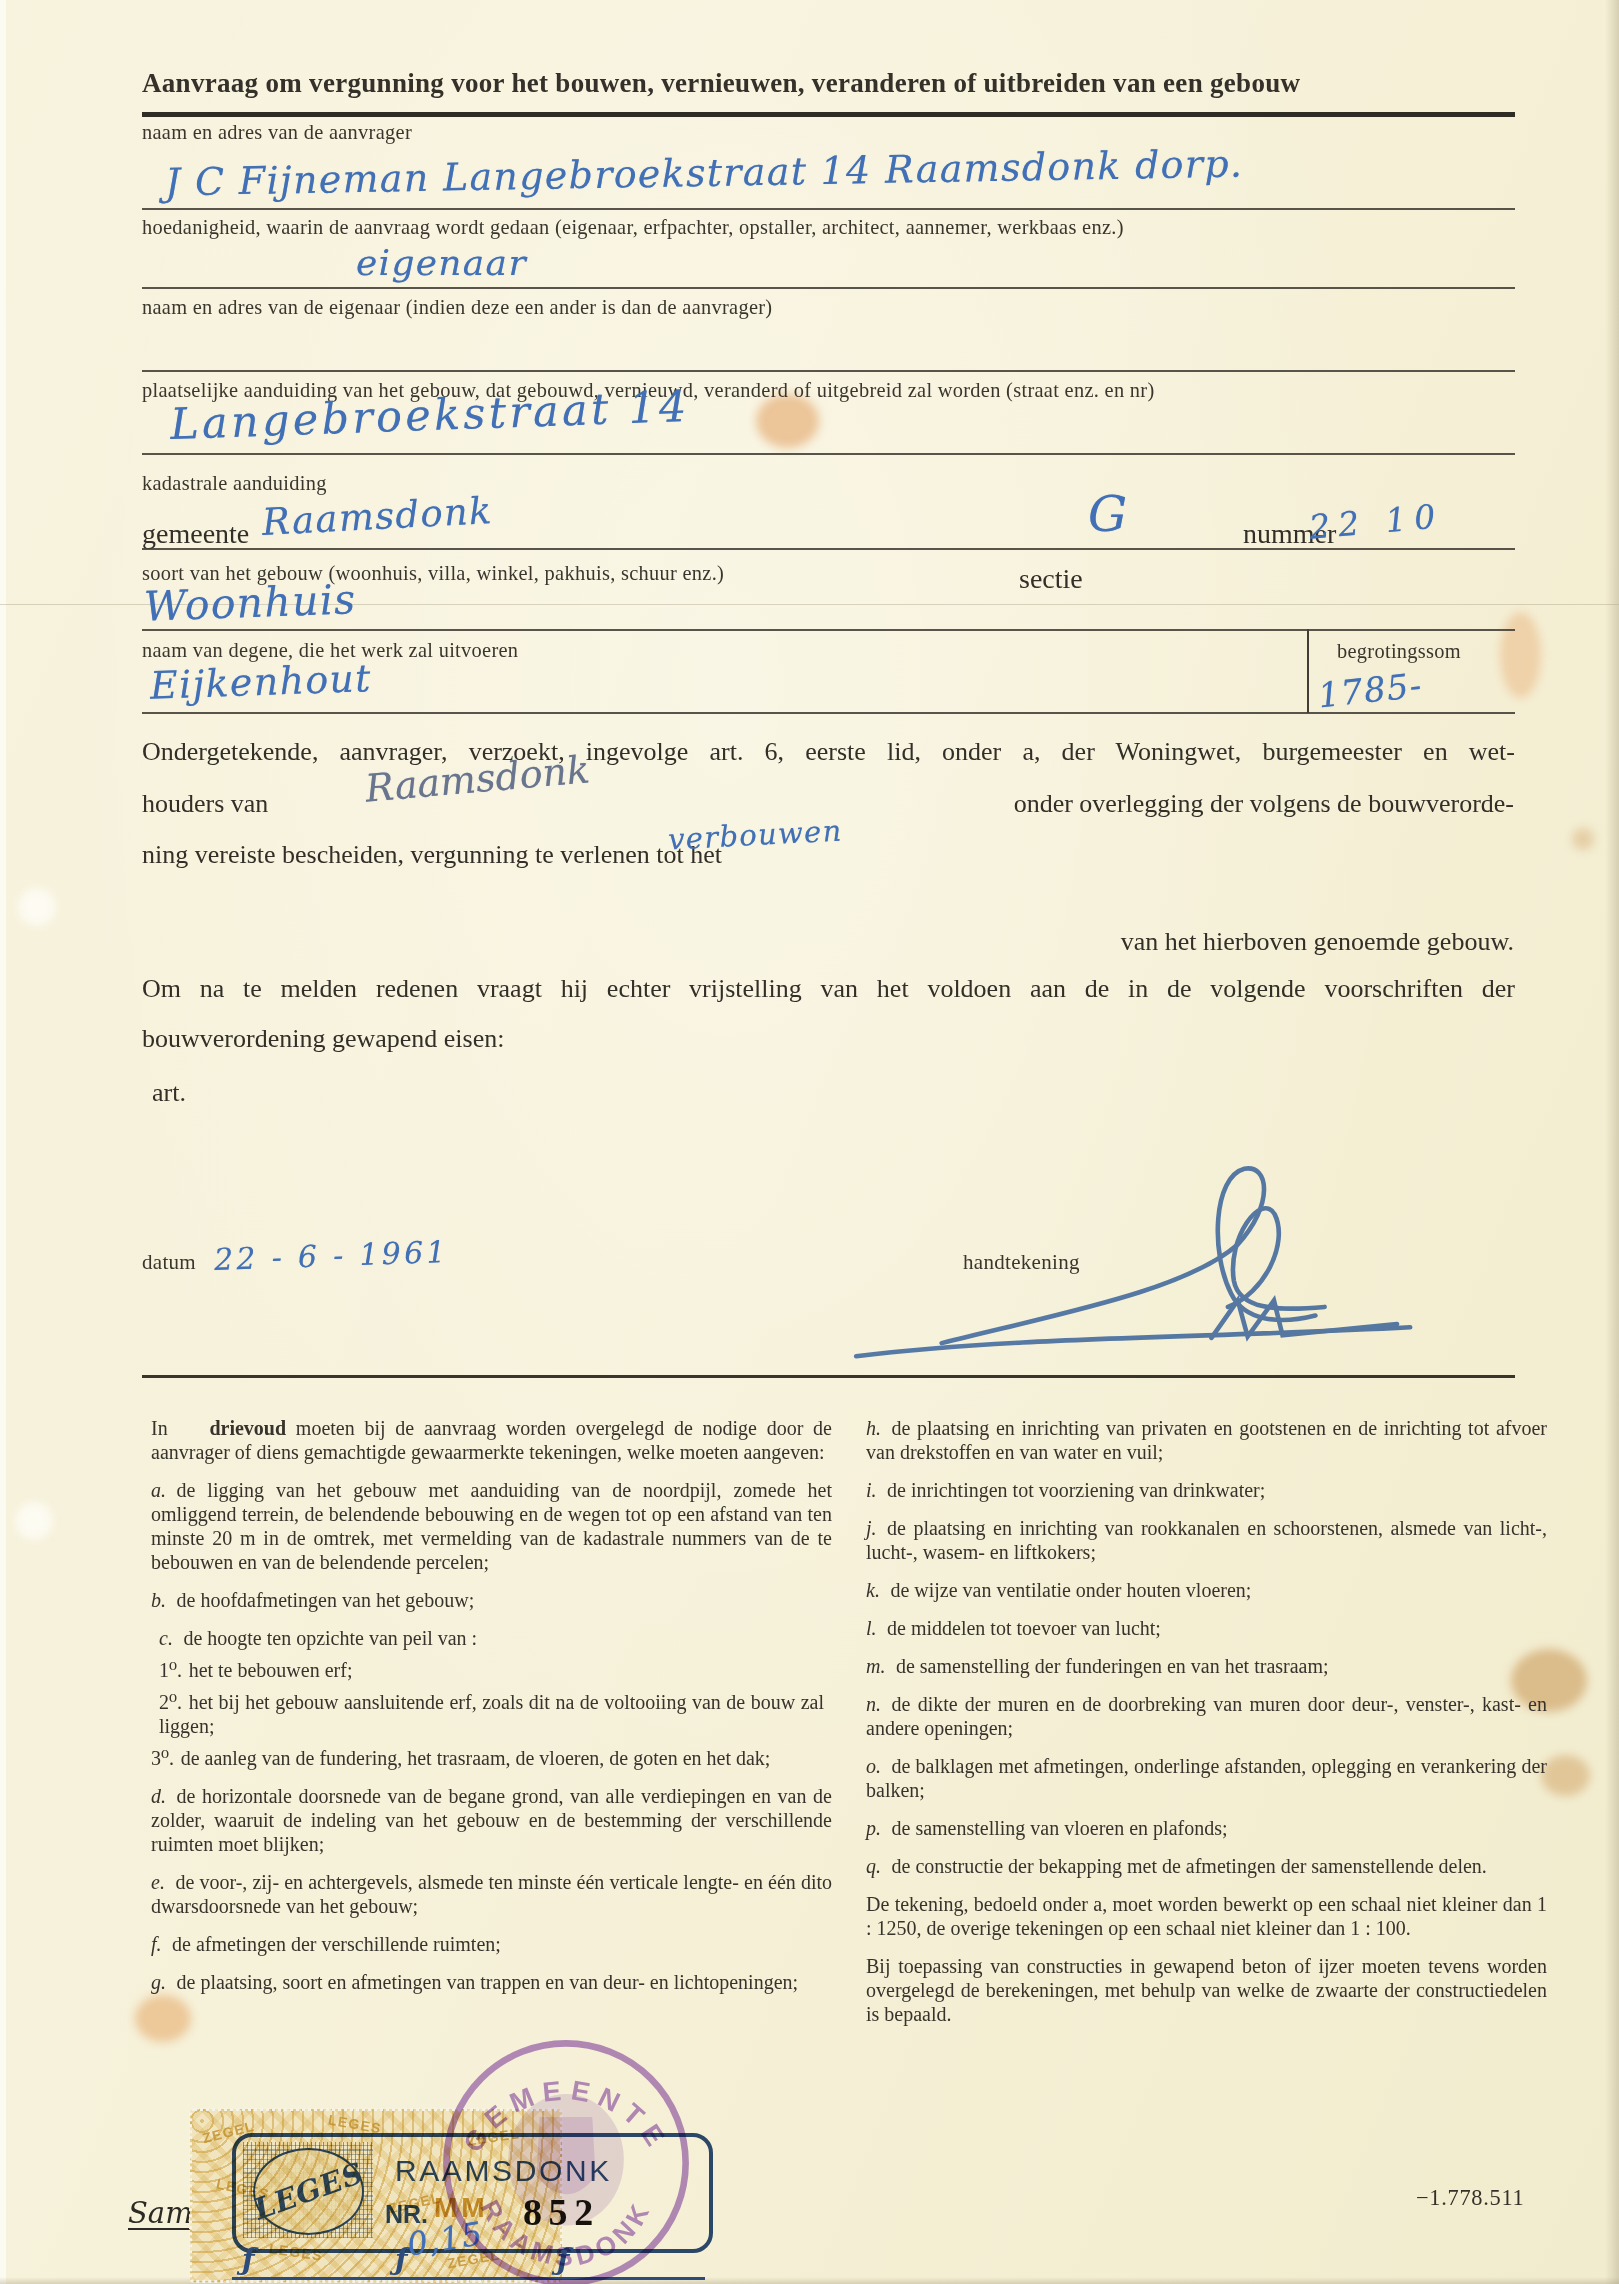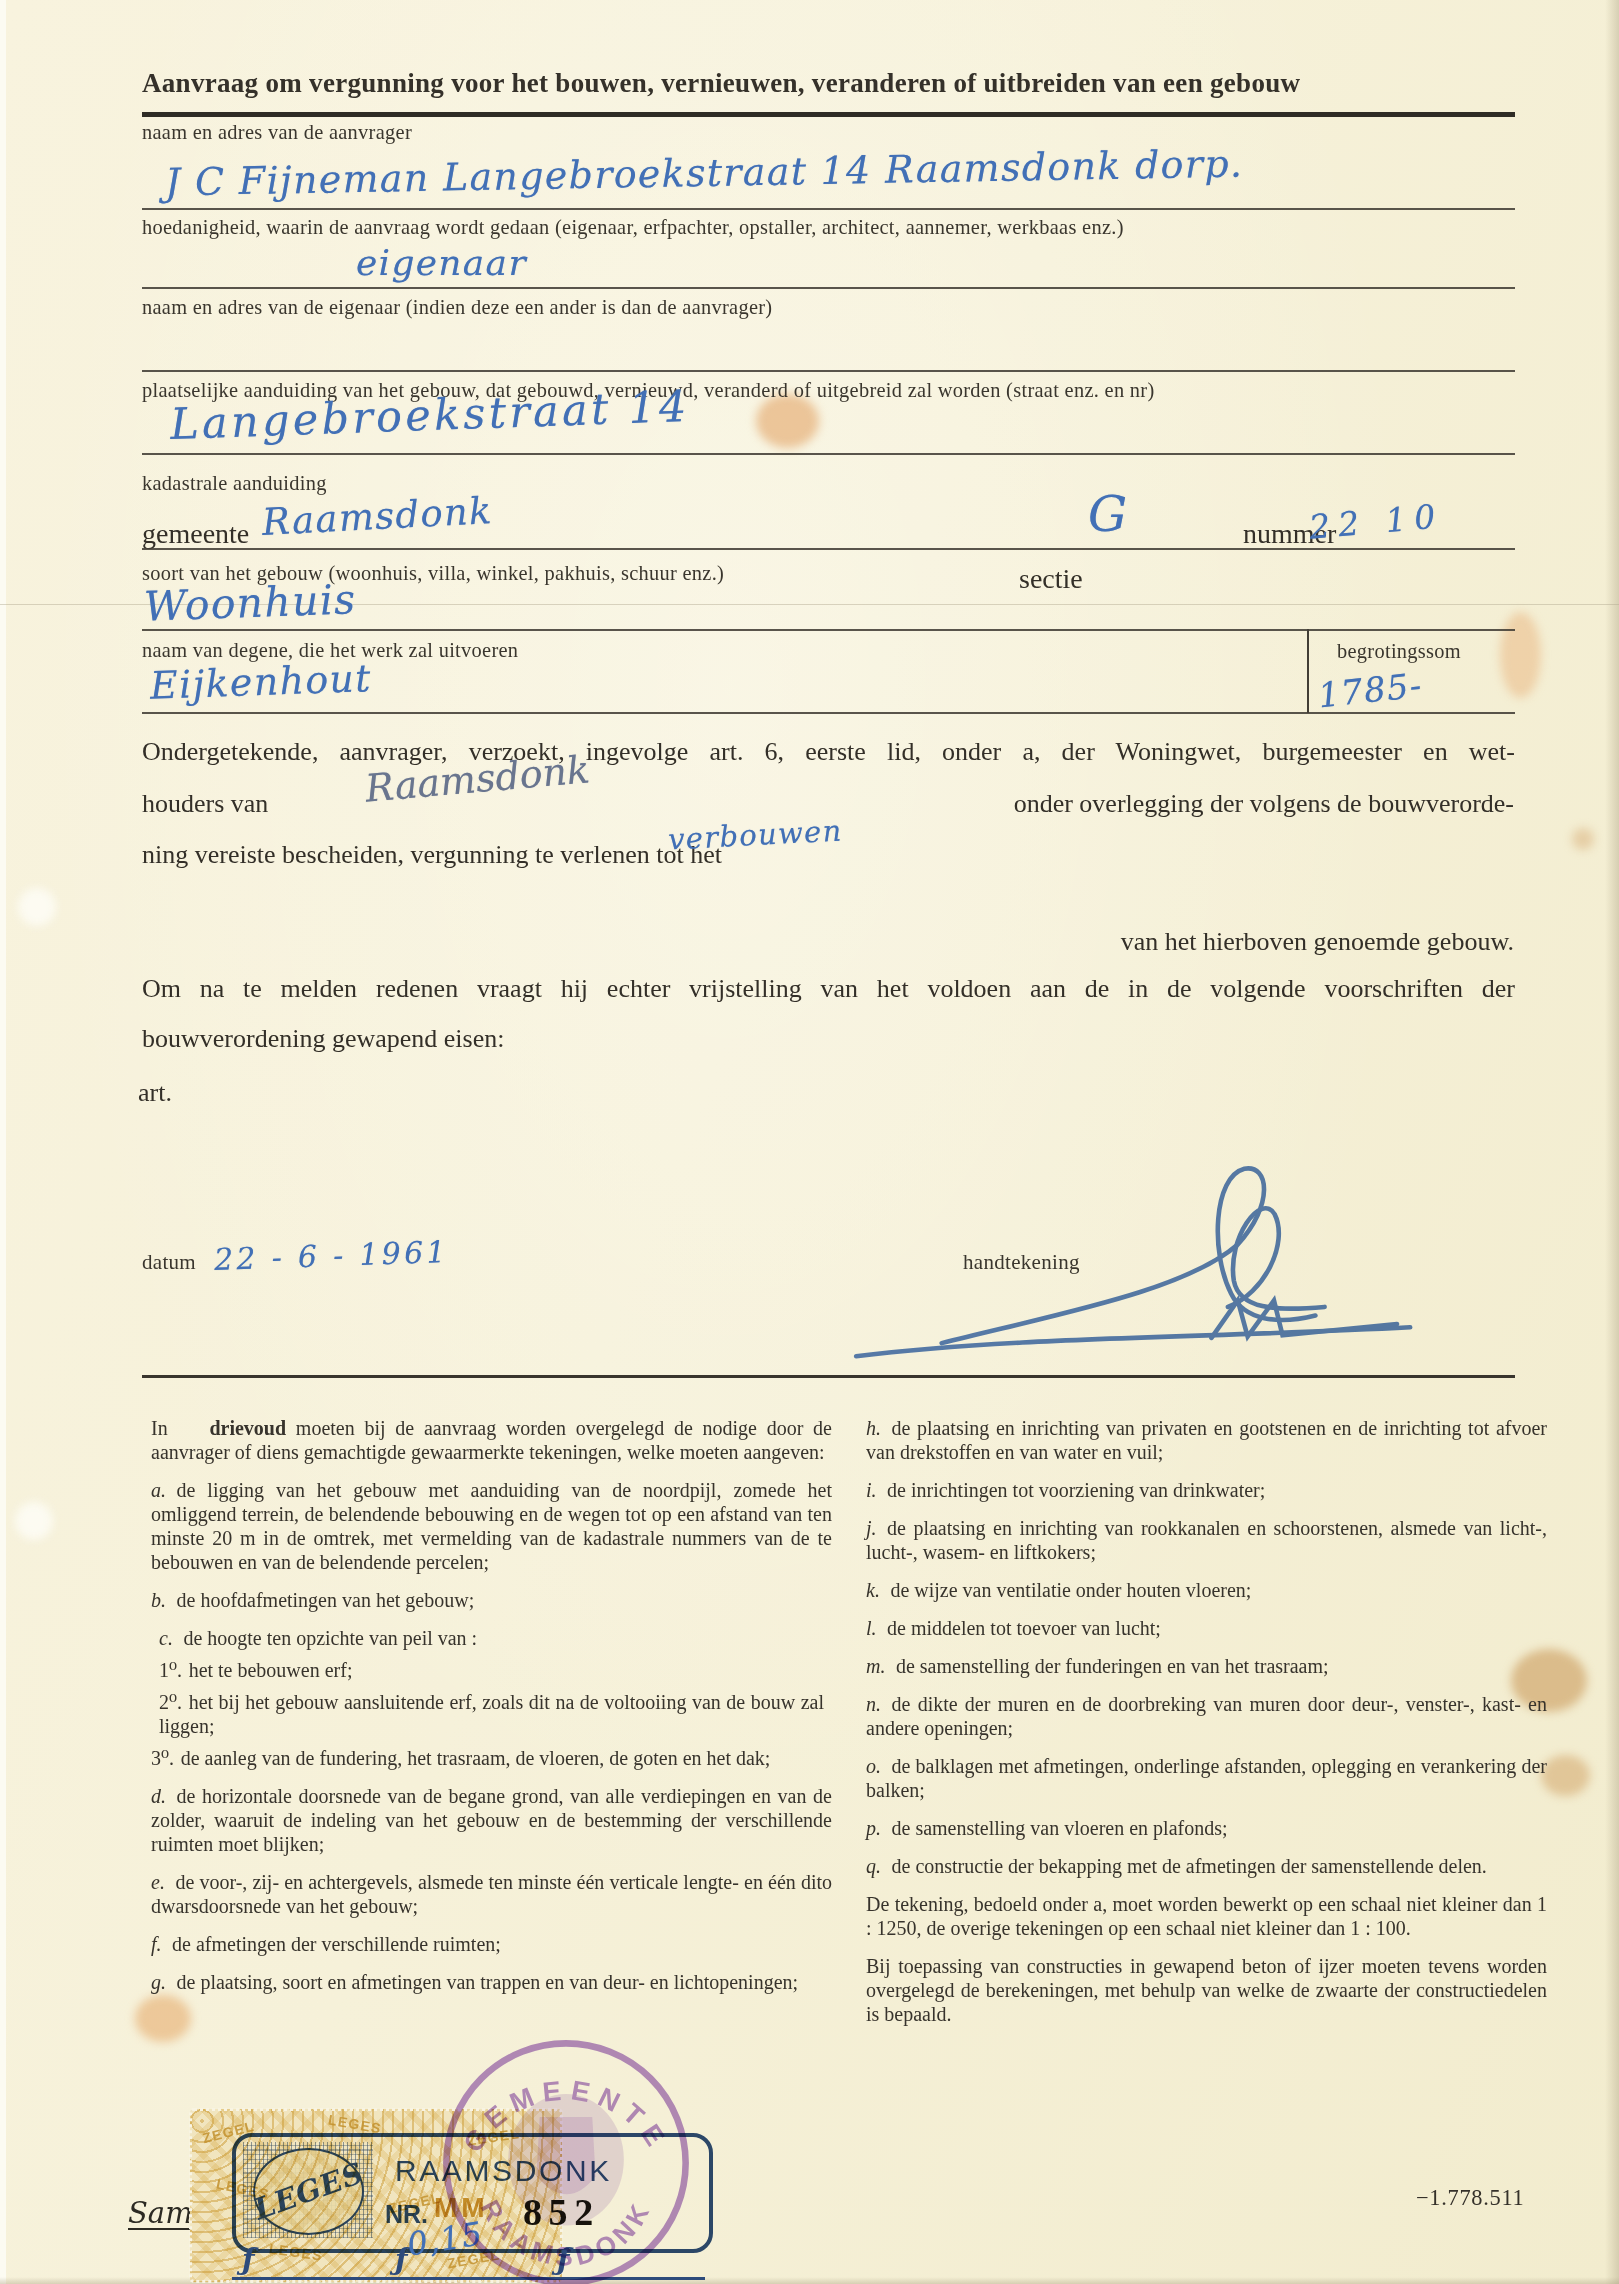--- a/index.html
+++ b/index.html
@@ -131,21 +131,21 @@
 
   <div class="abs big just" style="left:142px;top:737px;">Ondergetekende, aanvrager, verzoekt, ingevolge art. 6, eerste lid, onder a, der Woningwet, burgemeester en wet-</div>
   <div class="abs big" style="left:142px;top:789px;">houders van</div>
   <div class="abs pencil" style="left:365px;top:757px;font-size:38px;transform:rotate(-5deg);">Raamsdonk</div>
   <div class="abs big" style="left:1514px;top:789px;transform:translateX(-100%);">onder overlegging der volgens de bouwverorde-</div>
   <div class="abs big" style="left:142px;top:840px;">ning vereiste bescheiden, vergunning te verlenen tot het</div>
   <div class="abs hw" style="left:668px;top:818px;font-size:29px;transform:rotate(-3deg);">verbouwen</div>
   <div class="abs big" style="left:1514px;top:927px;transform:translateX(-100%);">van het hierboven genoemde gebouw.</div>
   <div class="abs big just" style="left:142px;top:974px;">Om na te melden redenen vraagt hij echter vrijstelling van het voldoen aan de in de volgende voorschriften der</div>
   <div class="abs big" style="left:142px;top:1024px;">bouwverordening gewapend eisen:</div>
-  <div class="abs big" style="left:138px;top:1078px;">art.</div>
+  <div class="abs big" style="left:152px;top:1078px;">art.</div>
 
   <div class="abs lbl" style="left:142px;top:1250px;font-size:21px;">datum</div>
   <div class="abs hw" style="left:214px;top:1238px;font-size:30px;letter-spacing:3.3px;transform:rotate(-2deg);">22 - 6 - 1961</div>
   <div class="abs lbl" style="left:963px;top:1250px;font-size:21px;">handtekening</div>
   <svg class="abs sig" style="left:843px;top:1139px;" width="579" height="224" viewBox="0 0 880 340">
     <g fill="none" stroke="#4b76bc" stroke-width="7" stroke-linecap="round" opacity="0.92">
       <path d="M 150 310 C 330 265 520 230 600 160 C 655 100 648 38 610 45 C 563 57 558 172 590 235 C 610 276 662 282 718 268"></path>
       <path d="M 585 255 C 640 235 678 158 656 114 C 635 80 584 150 594 215 C 602 258 656 262 732 255"></path>
       <path d="M 20 330 C 260 300 560 302 862 286"></path>
       <path d="M 560 302 L 600 245 L 615 300 L 655 245 L 668 298 L 842 281"></path>

